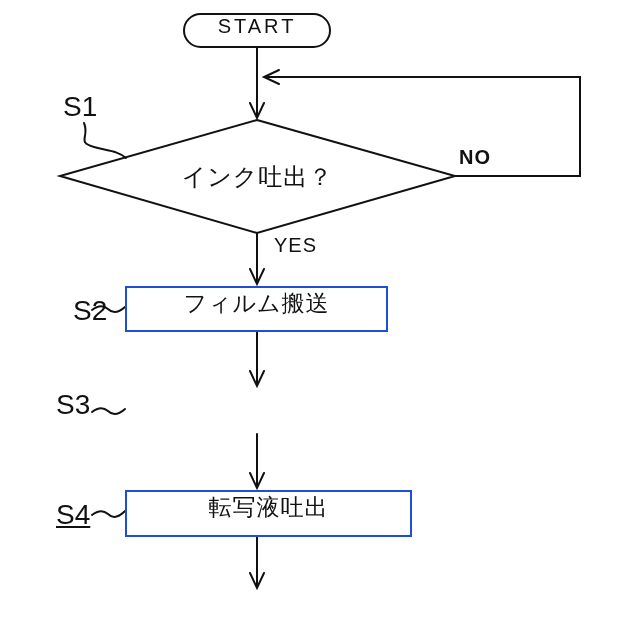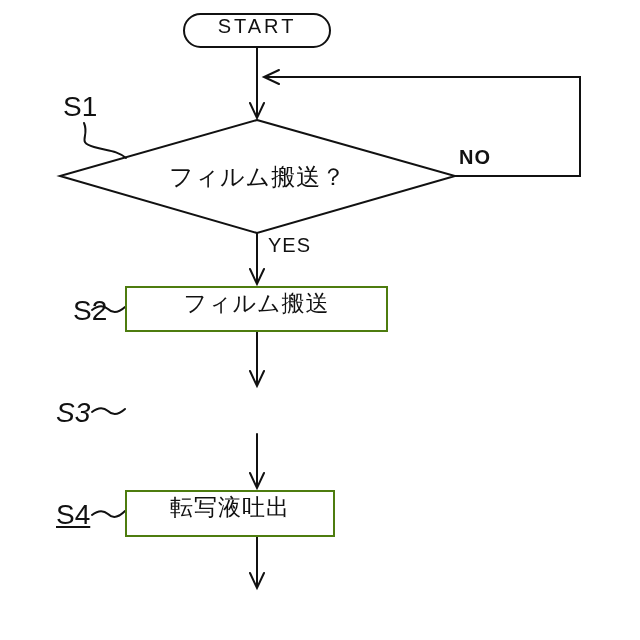--- a/index.html
+++ b/index.html
@@ -43,59 +43,59 @@
   }
   .terminal {
     border: 2px solid #111111;
     border-radius: 19px;
     font-size: 20px;
     letter-spacing: 3px;
   }
   .terminal.start { left: 183px; top: 13px;  width: 148px; height: 35px; }
   .terminal.end   { left: 183px; top: 590px; width: 146px; height: 37px; }
   .process {
-    border: 2px solid #4d7c0f;
+    border: 2px solid #1d4ed8;
     font-size: 23px;
     letter-spacing: 1px;
   }
   .process.p1 { left: 125px; top: 286px; width: 263px; height: 46px; }
   .process.p2 { left: 125px; top: 388px; width: 263px; height: 46px; }
-  .process.p3 { left: 125px; top: 490px; width: 210px; height: 47px; }
+  .process.p3 { left: 125px; top: 490px; width: 287px; height: 47px; }
   .diamond-text {
     position: absolute;
     left: 60px;
     top: 160px;
     width: 395px;
     height: 34px;
     display: flex;
     align-items: center;
     justify-content: center;
     font-size: 24px;
     letter-spacing: 1px;
     background: transparent;
   }
   .step-label {
     position: absolute;
     font-size: 28px;
     line-height: 30px;
   }
   .step-label.s1 { left: 63px; top: 92px;  }
   .step-label.s2 { left: 73px; top: 296px; }
-  .step-label.s3 { left: 56px; top: 398px; font-style: italic; }
+  .step-label.s3 { left: 56px; top: 390px; }
   .step-label.s4 { left: 56px; top: 500px; text-decoration: underline; }
   .branch-label {
     position: absolute;
     font-size: 20px;
     line-height: 22px;
     letter-spacing: 1px;
     background: #ffffff;
     padding: 0 2px;
   }
   .branch-label.no  { left: 457px; top: 146px; font-weight: bold; }
-  .branch-label.yes { left: 266px; top: 234px; }
+  .branch-label.yes { left: 272px; top: 234px; }
 </style>
 </head>
 <body>
 
 <div class="canvas">
 
   <svg class="lines-svg" viewBox="0 0 640 640" aria-hidden="true">
 
     <path d="M257,48 L257,116"></path>
     <polyline points="250,103 257,118 264,103"></polyline>
@@ -121,21 +121,21 @@
     <path d="M92,310 Q101,303 108,309 Q115,316 125,307"></path>
     <path d="M92,412 Q101,405 108,411 Q115,418 125,409"></path>
     <path d="M92,515 Q101,508 108,514 Q115,521 125,511"></path>
   </svg>
 
   <div class="node terminal start">
     <span>START</span>
   </div>
 
   <div class="step-label s1">S1</div>
-  <div class="diamond-text">フィルム搬送？</div>
+  <div class="diamond-text">インク吐出？</div>
 
   <div class="branch-label no">NO</div>
   <div class="branch-label yes">YES</div>
 
   <div class="step-label s2">S2</div>
   <div class="node process p1">
     <span>フィルム搬送</span>
   </div>
 
   <div class="step-label s3">S3</div>

